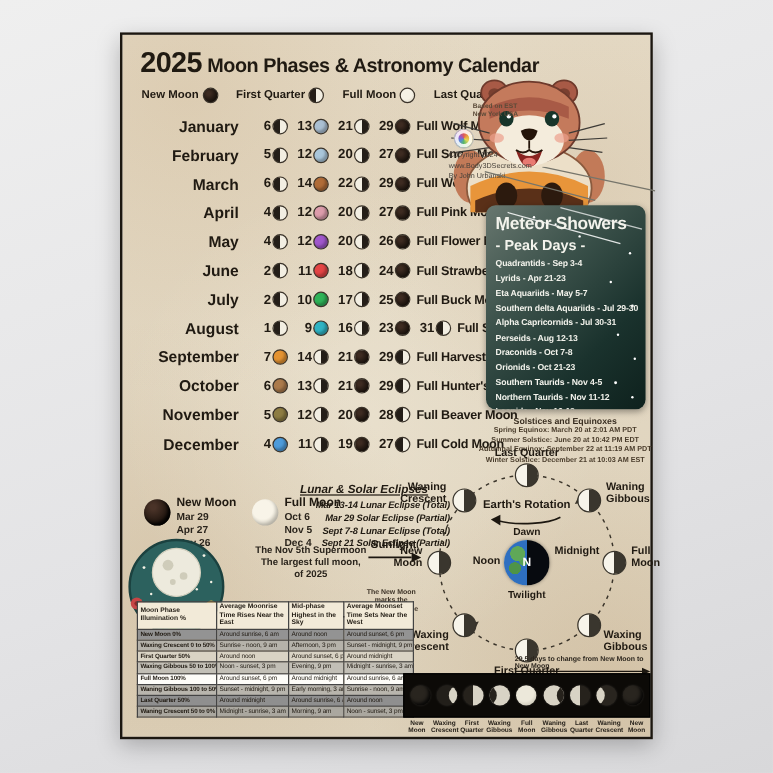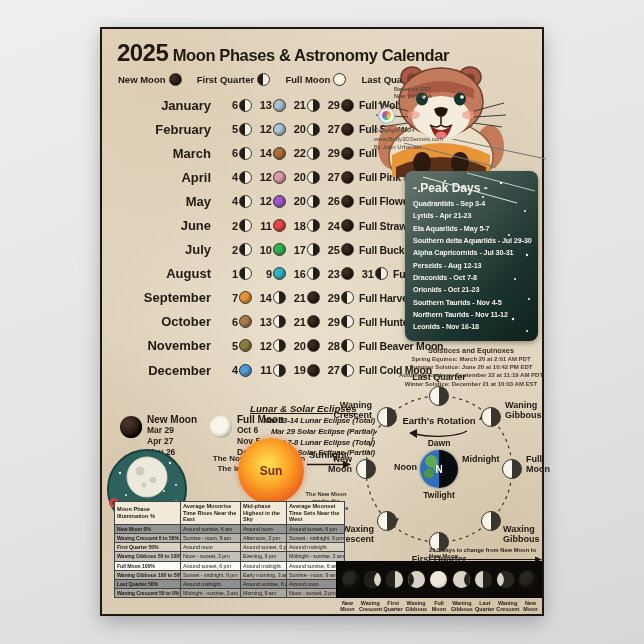--- a/index.html
+++ b/index.html
@@ -30,21 +30,21 @@
   .p-first{background:linear-gradient(90deg,#241e18 50%,#f2eee2 50%);}
   .p-last{background:linear-gradient(90deg,#f2eee2 50%,#241e18 50%);}
   .p-new{background:radial-gradient(circle at 35% 35%,#3d2b21 15%,#150f0a 75%);}
   .p-full{box-shadow:inset -2px -2px 2px rgba(0,0,0,.28);}
   .p-fullplain{background:radial-gradient(circle at 40% 35%,#f6f2e6 50%,#d6d0c0);}
   .fm-jan{background:#aabfd2}.fm-feb{background:#a9c6da}.fm-mar{background:#b06c38}
   .fm-apr{background:#dc9cab}.fm-may{background:#a057cc}.fm-jun{background:#e44545}
   .fm-jul{background:#2fb358}.fm-aug{background:#2fb3c4}.fm-sep{background:#e49332}
   .fm-oct{background:#ab7a4b}.fm-nov{background:#8d7c42}.fm-dec{background:#4d9bda}
   
-  .months{left:20px;top:64px;width:336px;}
+  .months{left:8px;top:64px;width:336px;}
   .mrow{height:24.1px;display:flex;align-items:center;}
   .mname{width:96px;text-align:right;padding-right:7px;font-size:13px;font-weight:bold;flex:none;}
   .evs{display:flex;flex:none;}
   .ev{width:34px;display:flex;align-items:center;justify-content:flex-end;gap:1px;flex:none;}
   .day{font-size:11px;font-weight:bold;font-style:normal;}
   .fmn{font-size:10.5px;font-weight:bold;margin-left:5px;white-space:nowrap;letter-spacing:-.2px;}
   
   .gh{left:268px;top:26px;width:140px;height:122px;}
   .corner-note{left:292px;top:57px;width:60px;font-size:5.5px;color:#5a4a38;line-height:7px;font-weight:bold;}
   .logo{left:276px;top:78px;width:17px;height:17px;border-radius:50%;
@@ -493,20 +493,21 @@
           <circle cx="122" cy="84" r="1.2"></circle>
         <circle cx="110" cy="108" r="1"></circle>
           <circle cx="124" cy="128" r="1"></circle>
           <circle cx="108" cy="148" r="1.2"></circle>
         <circle cx="122" cy="160" r="1"></circle>
           <circle cx="78" cy="26" r="1"></circle>
           <circle cx="58" cy="16" r="0.9"></circle>
       </g>
     </svg>
     <div class="inner">
+      <div class="mtitle">Meteor Showers</div>
       <div class="msub">- Peak Days -</div>
       <div class="mitem">Quadrantids - Sep 3-4</div>
       <div class="mitem">Lyrids - Apr 21-23</div>
       <div class="mitem">Eta Aquariids - May 5-7</div>
       <div class="mitem">Southern delta Aquariids - Jul 29-30</div>
       <div class="mitem">Alpha Capricornids - Jul 30-31</div>
       <div class="mitem">Perseids - Aug 12-13</div>
       <div class="mitem">Draconids - Oct 7-8</div>
       <div class="mitem">Orionids - Oct 21-23</div>
       <div class="mitem">Southern Taurids - Nov 4-5</div>
@@ -588,23 +589,20 @@
       <circle cx="62" cy="66" r="6" fill="#d488a8"></circle>
         <circle cx="62" cy="66" r="2.5" fill="#a85878"></circle>
       <circle cx="72" cy="58" r="4.5" fill="#e8b33a"></circle>
         <circle cx="72" cy="58" r="1.8" fill="#a87518"></circle>
       <ellipse cx="25" cy="74" rx="4" ry="2.5" fill="#3f7a3a"></ellipse>
       <ellipse cx="40" cy="76" rx="4" ry="2.5" fill="#3f7a3a"></ellipse>
       <ellipse cx="55" cy="74" rx="4" ry="2.5" fill="#3f7a3a"></ellipse>
     </g>
   </svg>
 
-  <div class="abs sun">
-    <span class="sunlabel">Sun</span>
-  </div>
   <div class="abs sunlight">Sunlight</div>
   <svg class="abs" style="left:203px;top:431px;width:46px;height:9px;">
     <line x1="2" y1="4.5" x2="38" y2="4.5" stroke="#1c1710" stroke-width="1.6"></line>
     <polygon points="38,0.5 46,4.5 38,8.5" fill="#1c1710"></polygon>
   </svg>
 
   <svg class="abs" style="left:226px;top:329px;width:222px;height:222px;">
     <circle cx="111" cy="111" r="73" fill="none" stroke="#3a342a" stroke-width="1.2" stroke-dasharray="3 4"></circle>
     <polygon points="163,60 156,52 151,62" fill="#3a342a"></polygon>
     <polygon points="59,162 66,170 71,160" fill="#3a342a"></polygon>

